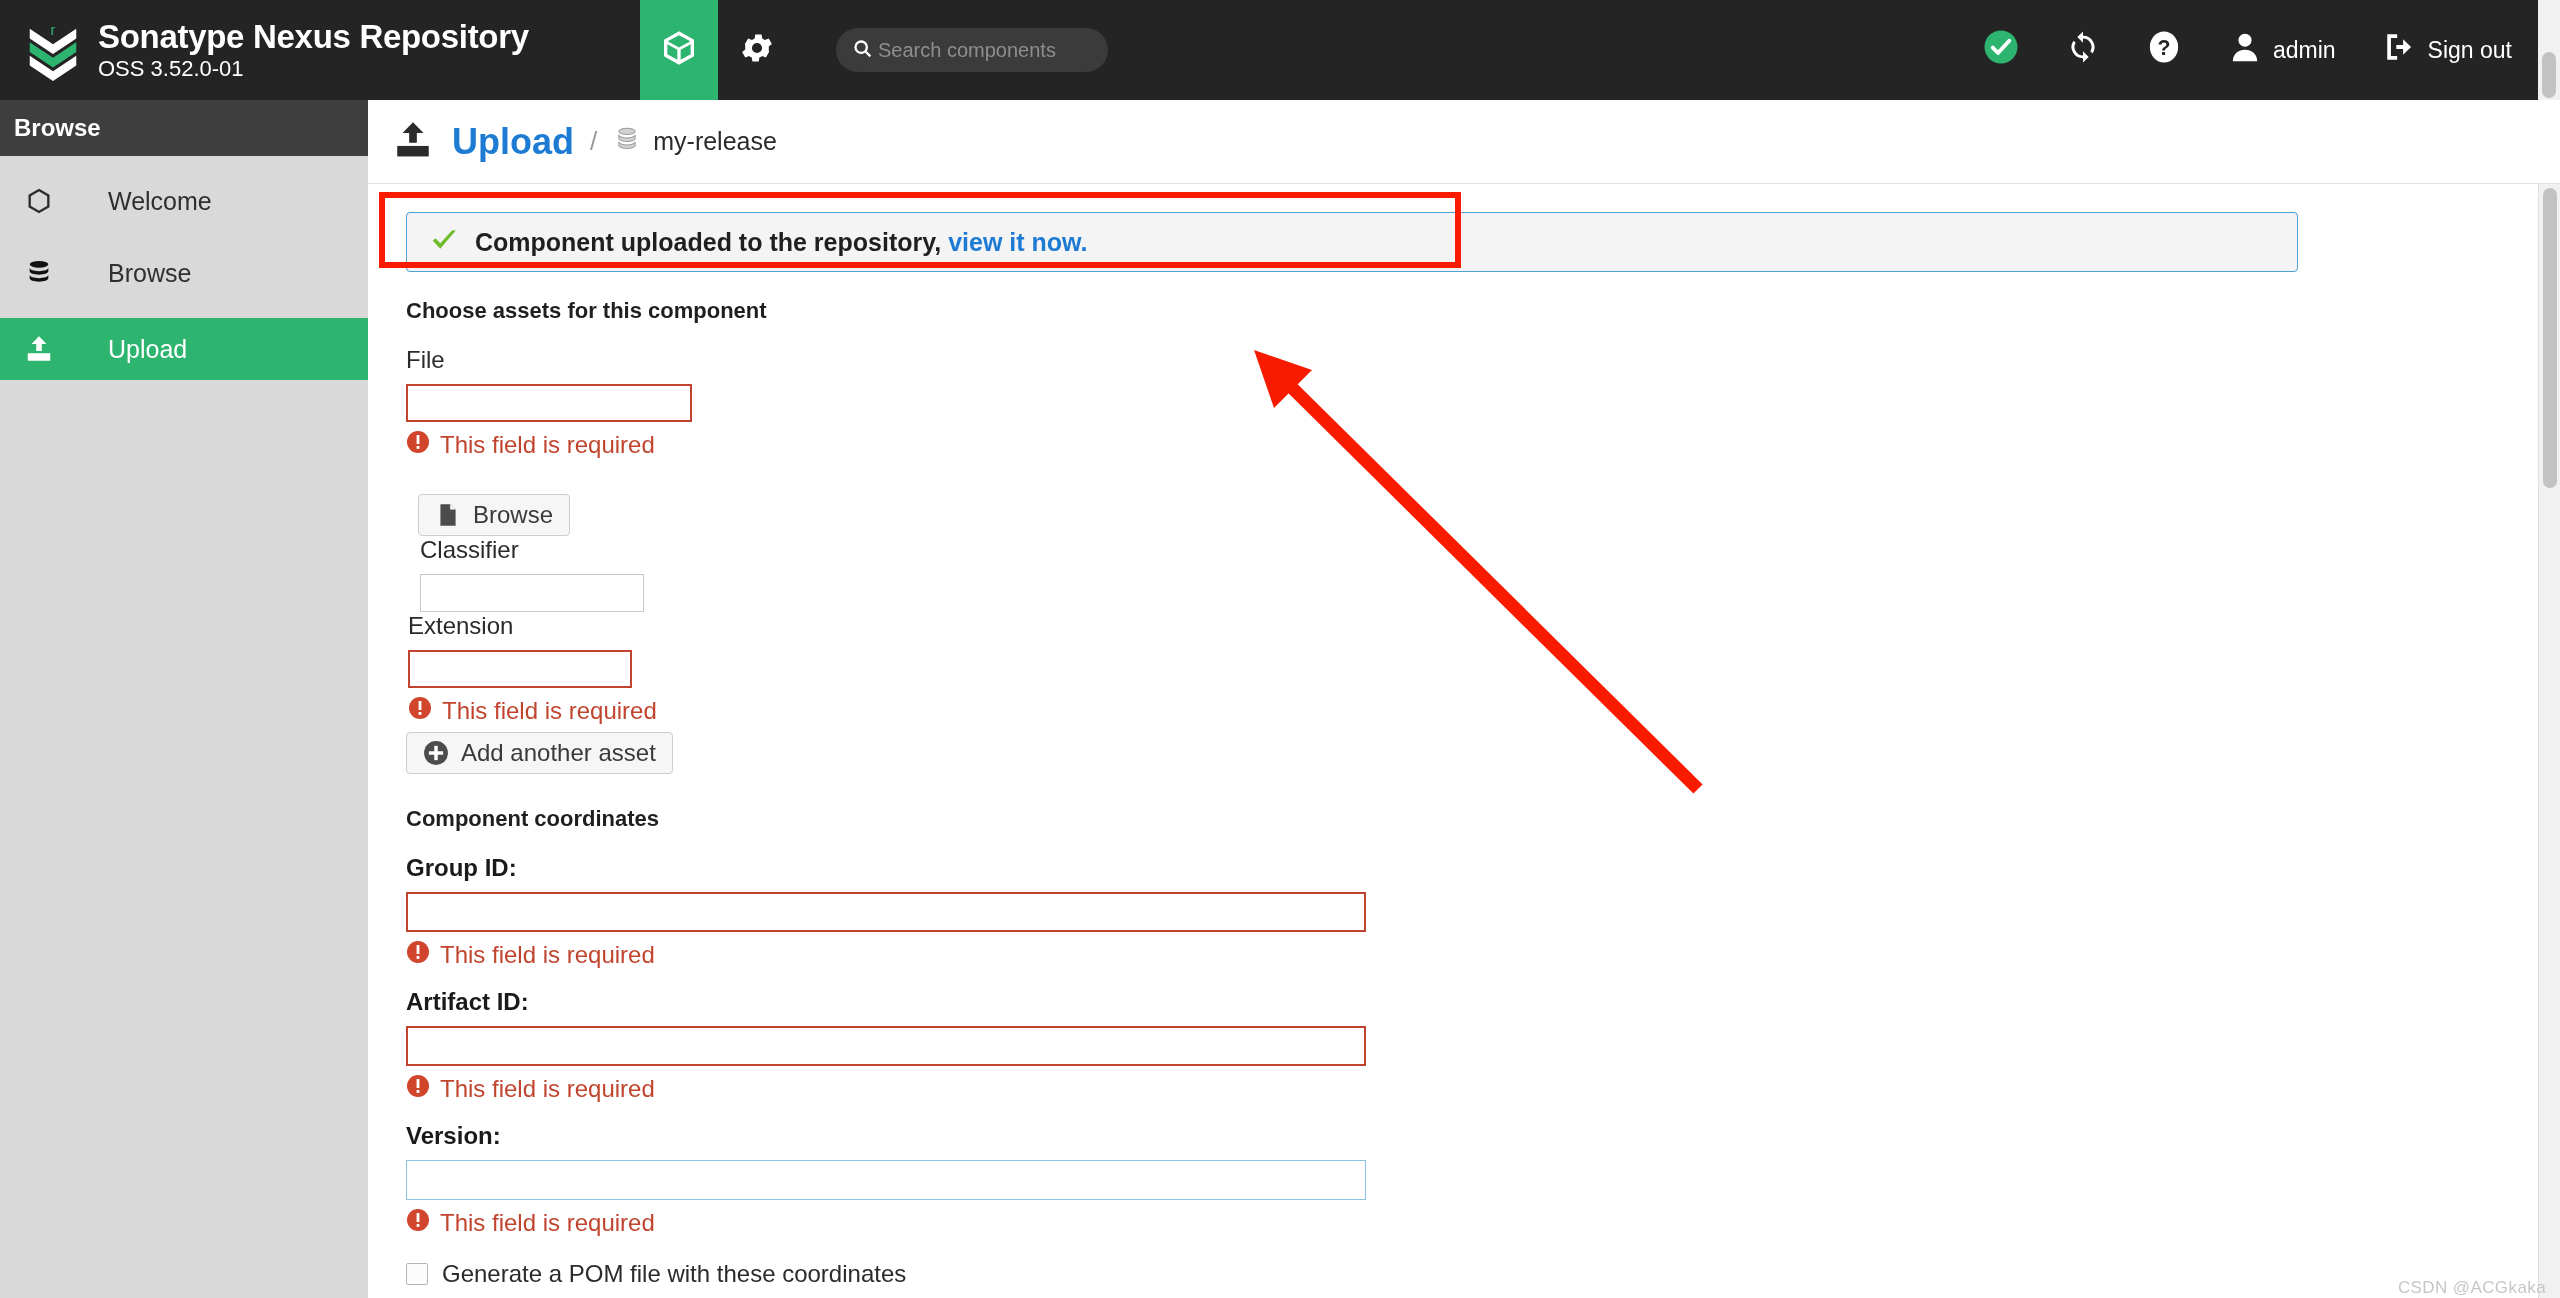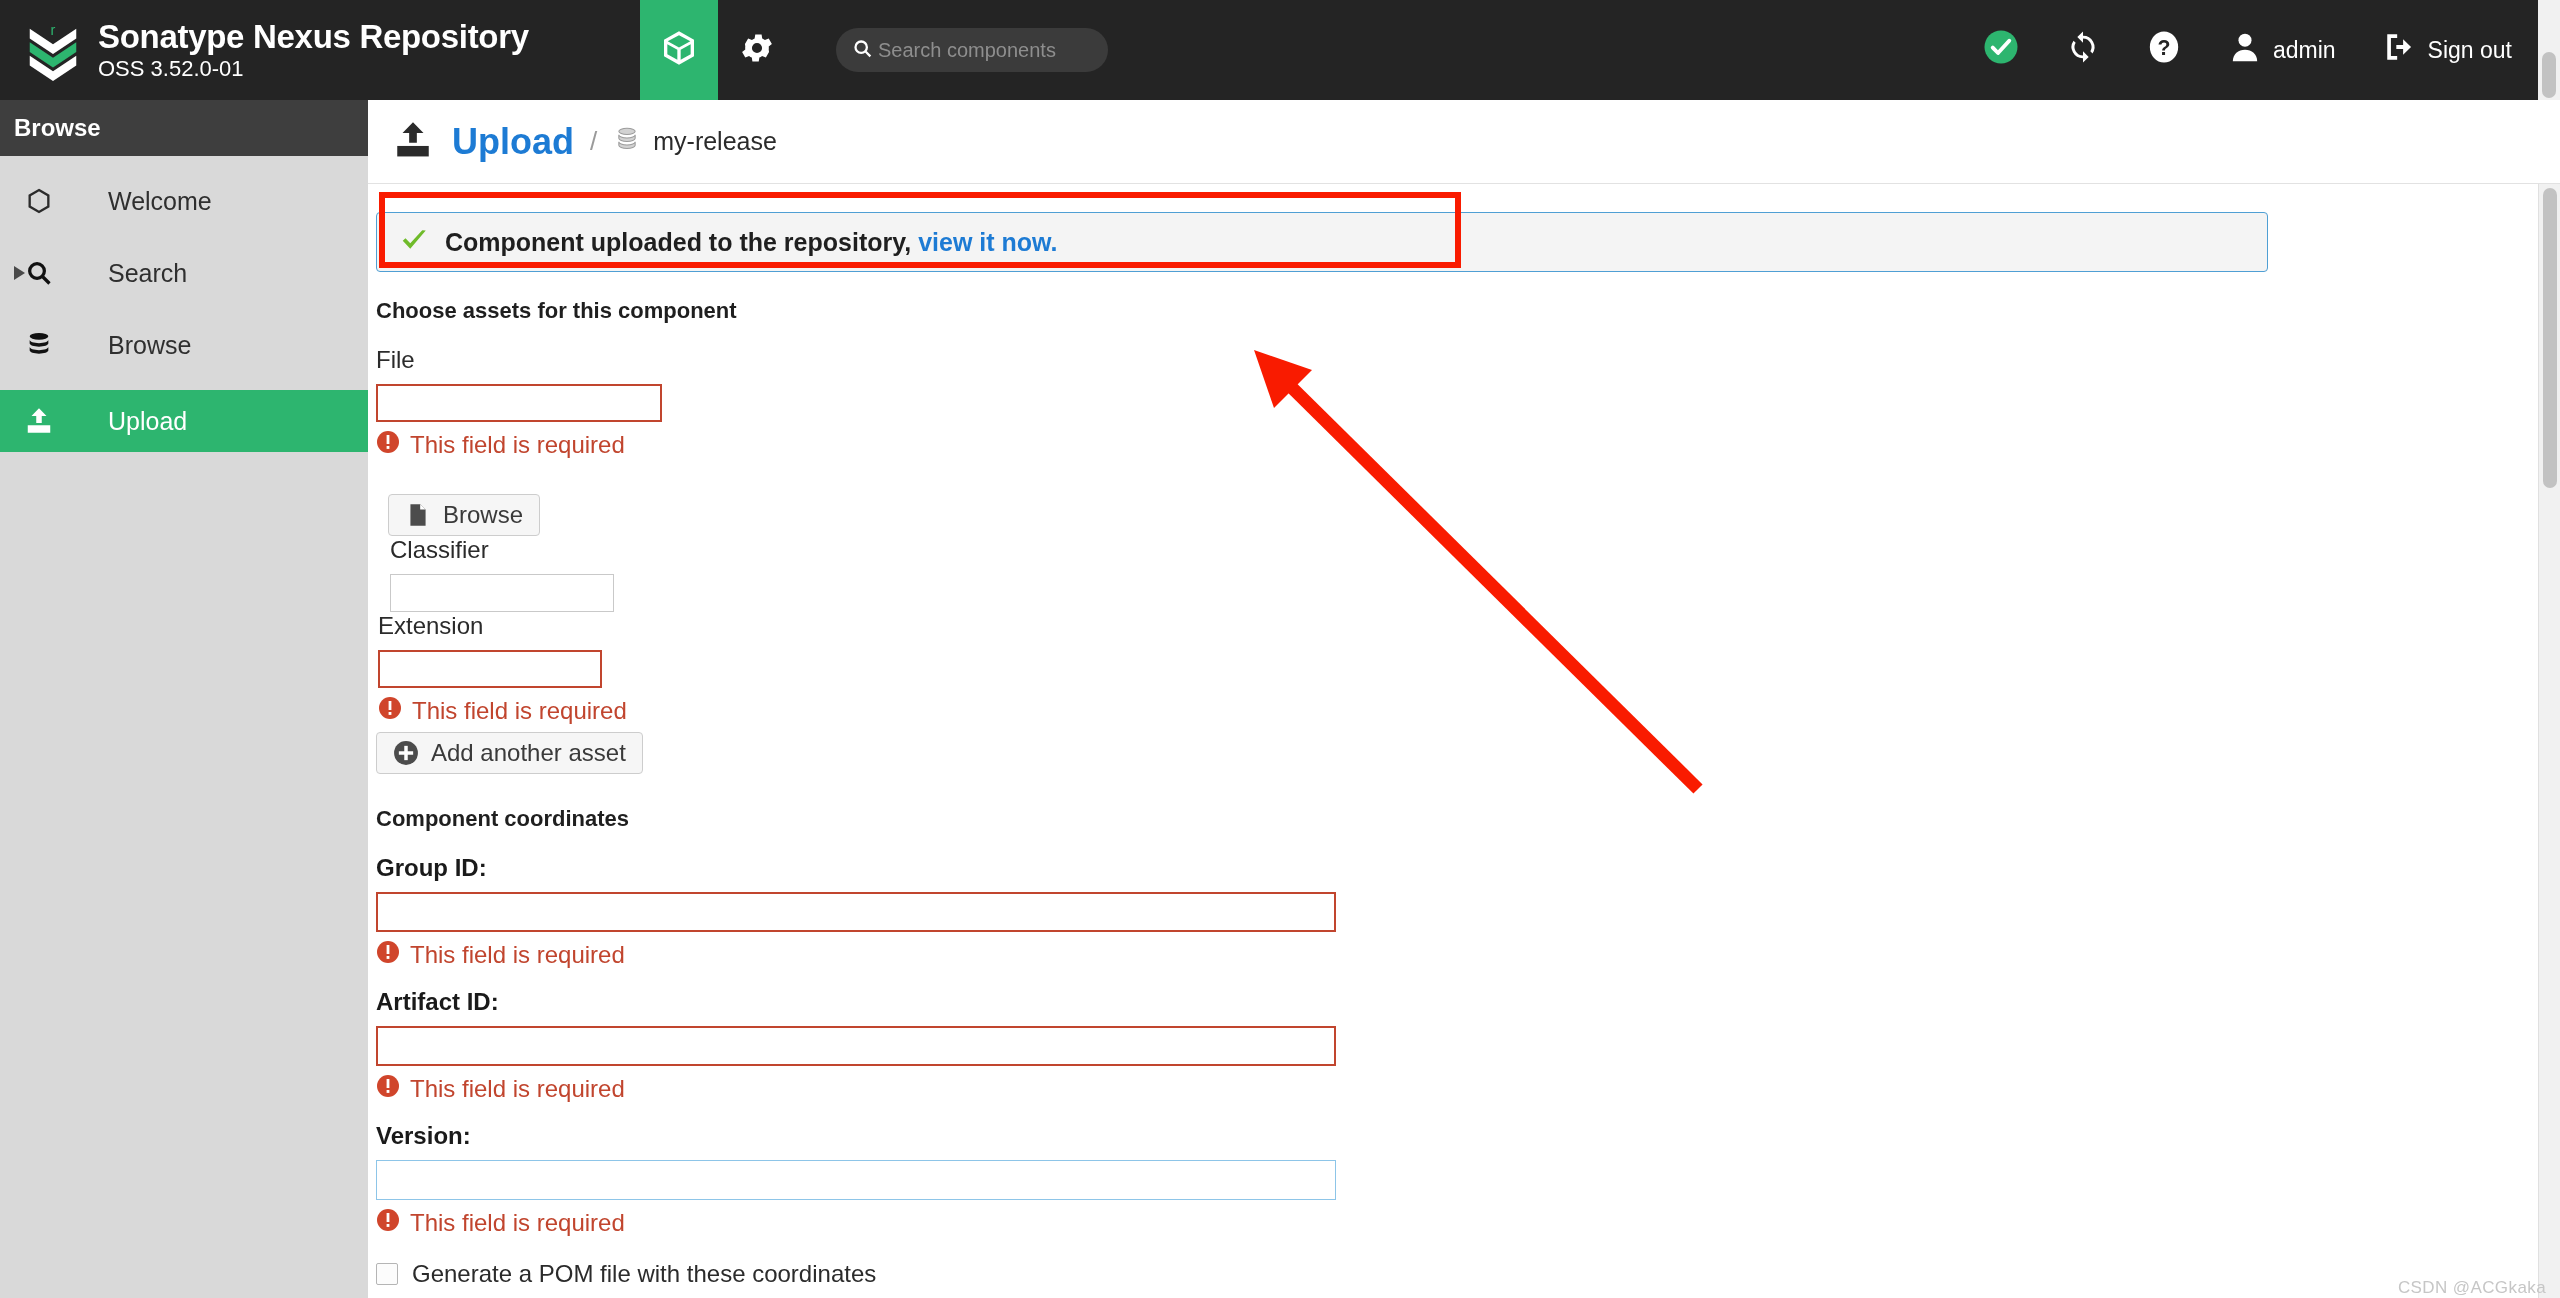--- a/index.html
+++ b/index.html
@@ -92,21 +92,21 @@
     width: 2192px; height: 1198px; background: #ffffff;
   }
   .breadcrumb {
     height: 84px; display: flex; align-items: center;
     padding-left: 24px; border-bottom: 1px solid #e2e2e2;
   }
   .bc-title { color: #1d7bd4; font-size: 36px; font-weight: bold; margin-left: 18px; }
   .bc-sep { color: #9a9a9a; font-size: 26px; margin: 0 16px; }
   .bc-repo { color: #2b2b2b; font-size: 25px; margin-left: 12px; }
 
-  .content { position: relative; padding: 28px 26px 0 8px; height: 1113px; }
+  .content { position: relative; padding: 28px 26px 0 38px; height: 1113px; }
 
   .alert {
     height: 60px; border: 1px solid #4f9fd4; background: #f4f4f4;
     border-radius: 4px; display: flex; align-items: center;
     padding-left: 22px; width: 1892px;
   }
   .alert-text { font-size: 25px; font-weight: bold; color: #1f1f1f; margin-left: 16px; }
   .alert-link { color: #1d7bd4; font-weight: bold; }
 
   .section-title { font-size: 22px; font-weight: bold; color: #1f1f1f; margin-top: 26px; }
@@ -277,30 +277,20 @@
 
   <div class="side-item spaced">
     <span class="ico">
       <svg viewBox="0 0 24 24" width="28" height="28" fill="none" stroke="#2b2b2b" stroke-width="2">
         <path d="M12 2.6 20 7.3 20 16.7 12 21.4 4 16.7 4 7.3 Z"></path>
       </svg>
     </span>
     <span class="lbl">Welcome</span>
   </div>
 
-  <div class="side-item spaced">
-    <span class="caret"></span>
-    <span class="ico">
-      <svg viewBox="0 0 24 24" width="28" height="28" fill="none" stroke="#111111" stroke-width="2.8">
-        <circle cx="10.3" cy="10.3" r="6.3"></circle>
-          <line x1="15.2" y1="15.2" x2="21" y2="21"></line>
-      </svg>
-    </span>
-    <span class="lbl">Search</span>
-  </div>
 
   <div class="side-item spaced">
     <span class="ico">
       <svg viewBox="0 0 24 24" width="28" height="28" fill="#111111">
         <ellipse cx="12" cy="4.6" rx="8" ry="2.9"></ellipse>
         <path d="M4 7.6c0 1.6 3.6 2.9 8 2.9s8-1.3 8-2.9v3c0 1.6-3.6 2.9-8 2.9s-8-1.3-8-2.9z"></path>
         <path d="M4 13.6c0 1.6 3.6 2.9 8 2.9s8-1.3 8-2.9v3c0 1.6-3.6 2.9-8 2.9s-8-1.3-8-2.9z"></path>
       </svg>
     </span>
     <span class="lbl">Browse</span>

